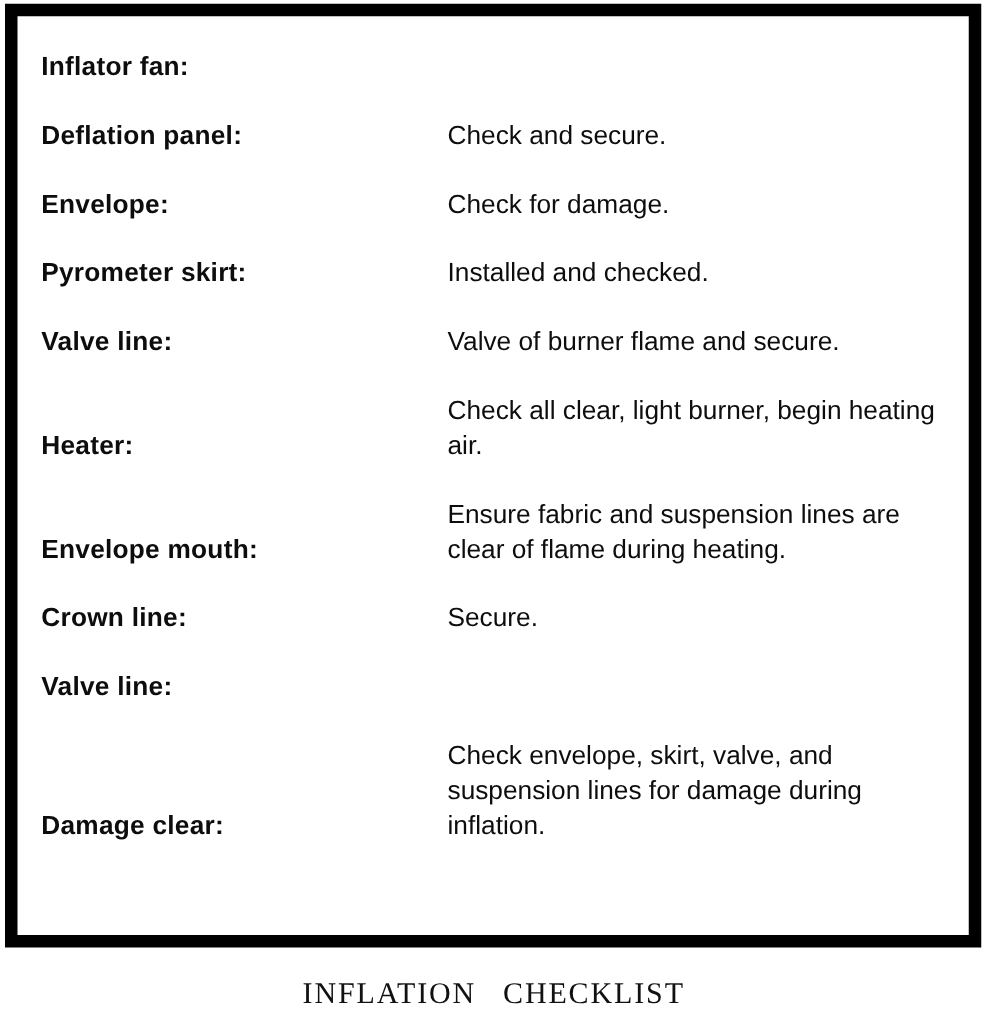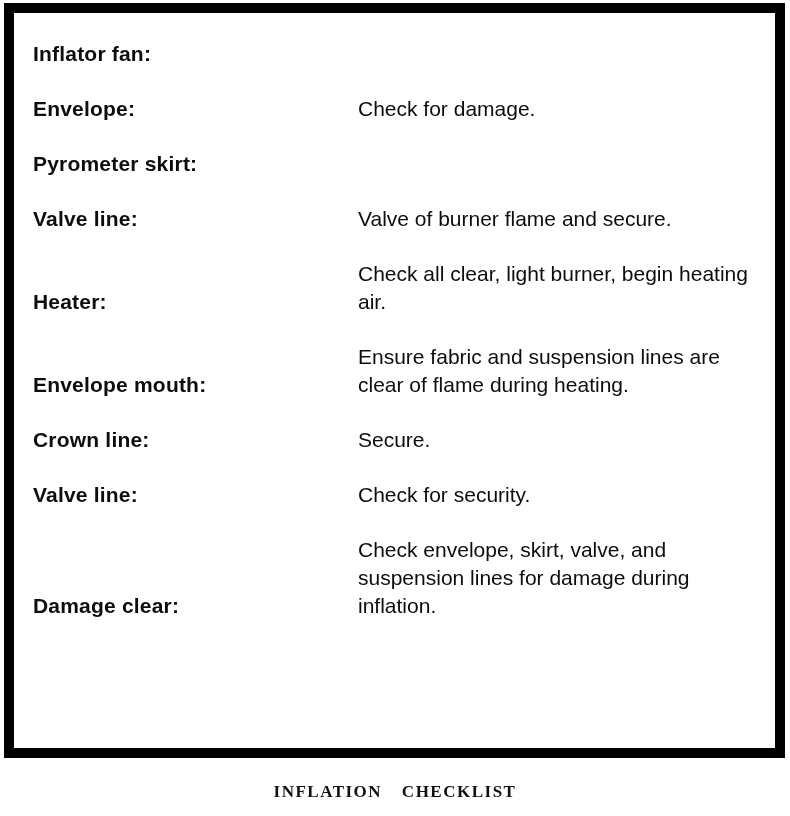--- a/index.html
+++ b/index.html
@@ -45,45 +45,50 @@
     line-height: 28px;
     font-weight: 400;
   }
   .caption {
     position: absolute;
     left: 0;
     top: 782px;
     width: 790px;
     text-align: center;
     font-family: "Liberation Serif", serif;
-    font-size: 17px;
-    font-weight: 700;
+    font-size: 24px;
+    font-weight: 400;
     letter-spacing: 1.5px;
     word-spacing: 14px;
     color: #111111;
   }
 </style>
 </head>
 <body>
 
 <div class="checklist-box">
 
   <div class="row">
     <div class="label">Inflator fan:</div>
   </div>
 
+  <div class="row">
+    <div class="label">Deflation panel:</div>
+    <div class="desc">Check and secure.</div>
+  </div>
 
   <div class="row">
     <div class="label">Envelope:</div>
     <div class="desc">Check for damage.</div>
   </div>
 
 
   <div class="row">
     <div class="label">Pyrometer skirt:</div>
+    <div class="desc">Installed and checked.</div>
   </div>
 
   <div class="row">
     <div class="label">Valve line:</div>
     <div class="desc">Valve of burner flame and secure.</div>
   </div>
 
   <div class="row">
     <div class="label">Heater:</div>
     <div class="desc">Check all clear, light burner, begin heating air.</div>
@@ -94,21 +99,20 @@
     <div class="desc">Ensure fabric and suspension lines are clear of flame during heating.</div>
   </div>
 
   <div class="row">
     <div class="label">Crown line:</div>
     <div class="desc">Secure.</div>
   </div>
 
   <div class="row">
     <div class="label">Valve line:</div>
-    <div class="desc">Check for security.</div>
   </div>
 
   <div class="row">
     <div class="label">Damage clear:</div>
     <div class="desc">Check envelope, skirt, valve, and suspension lines for damage during inflation.</div>
   </div>
 
 </div>
 
 <div class="caption">INFLATION CHECKLIST</div>

